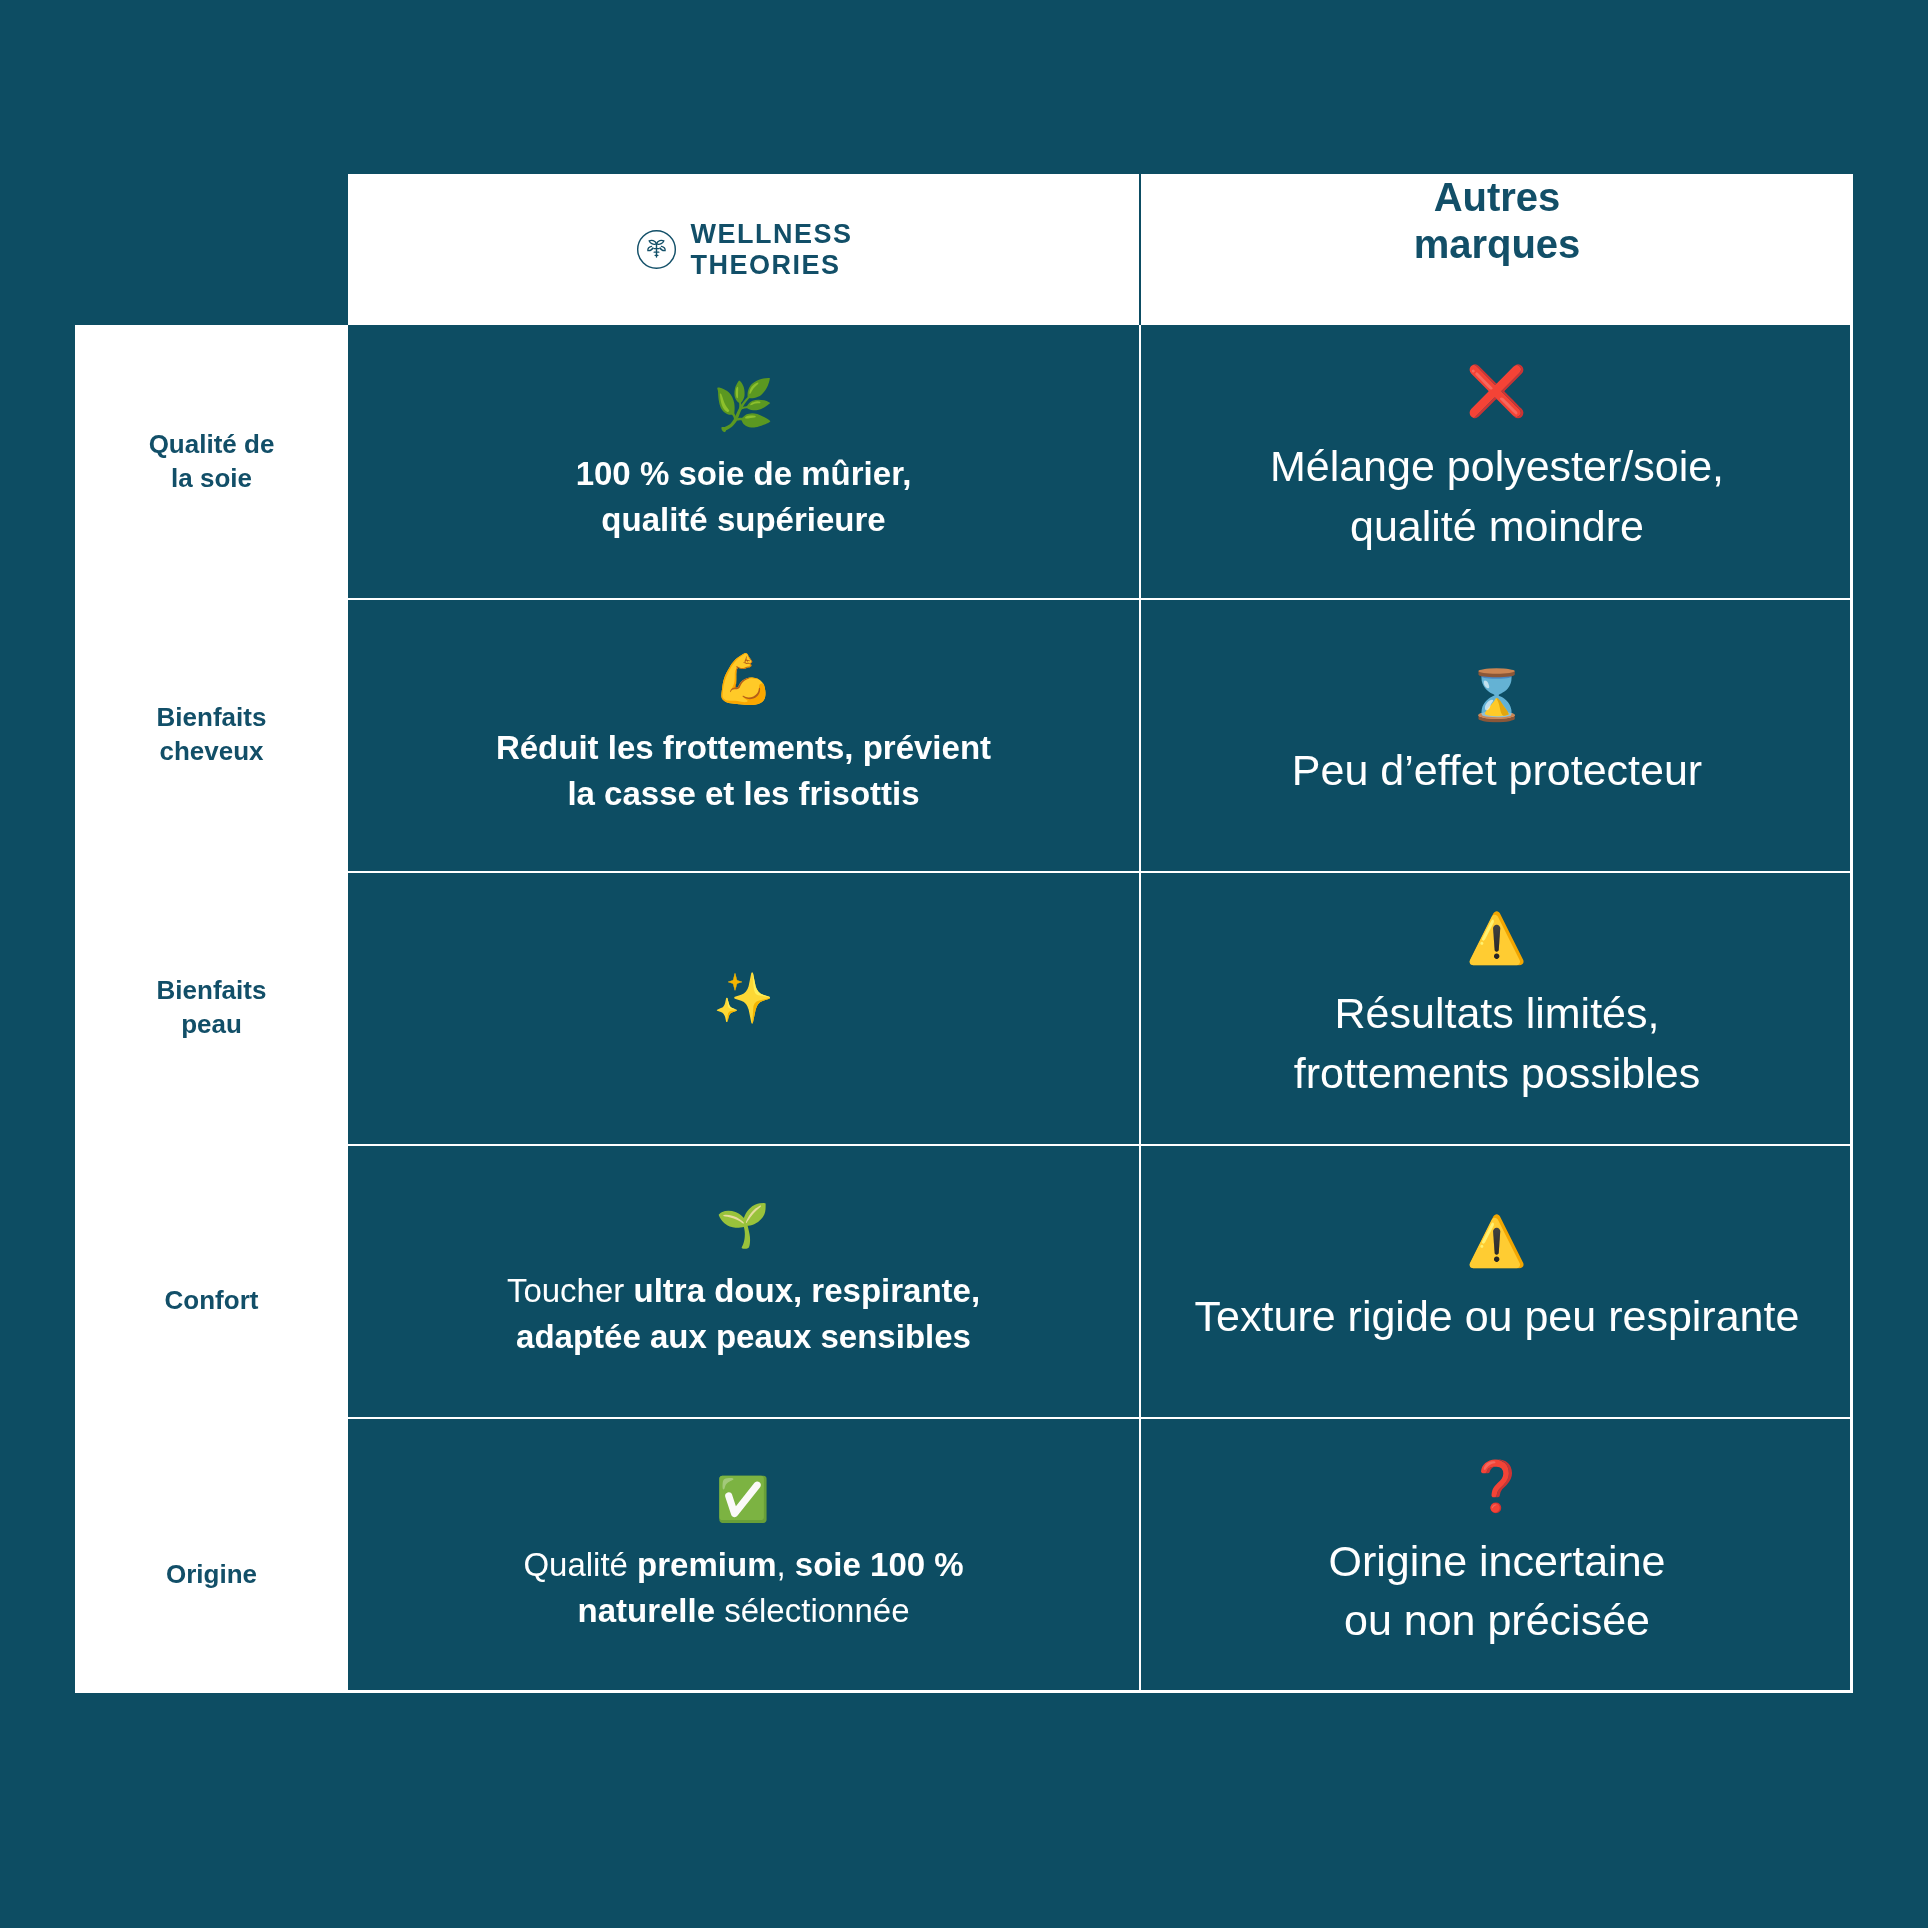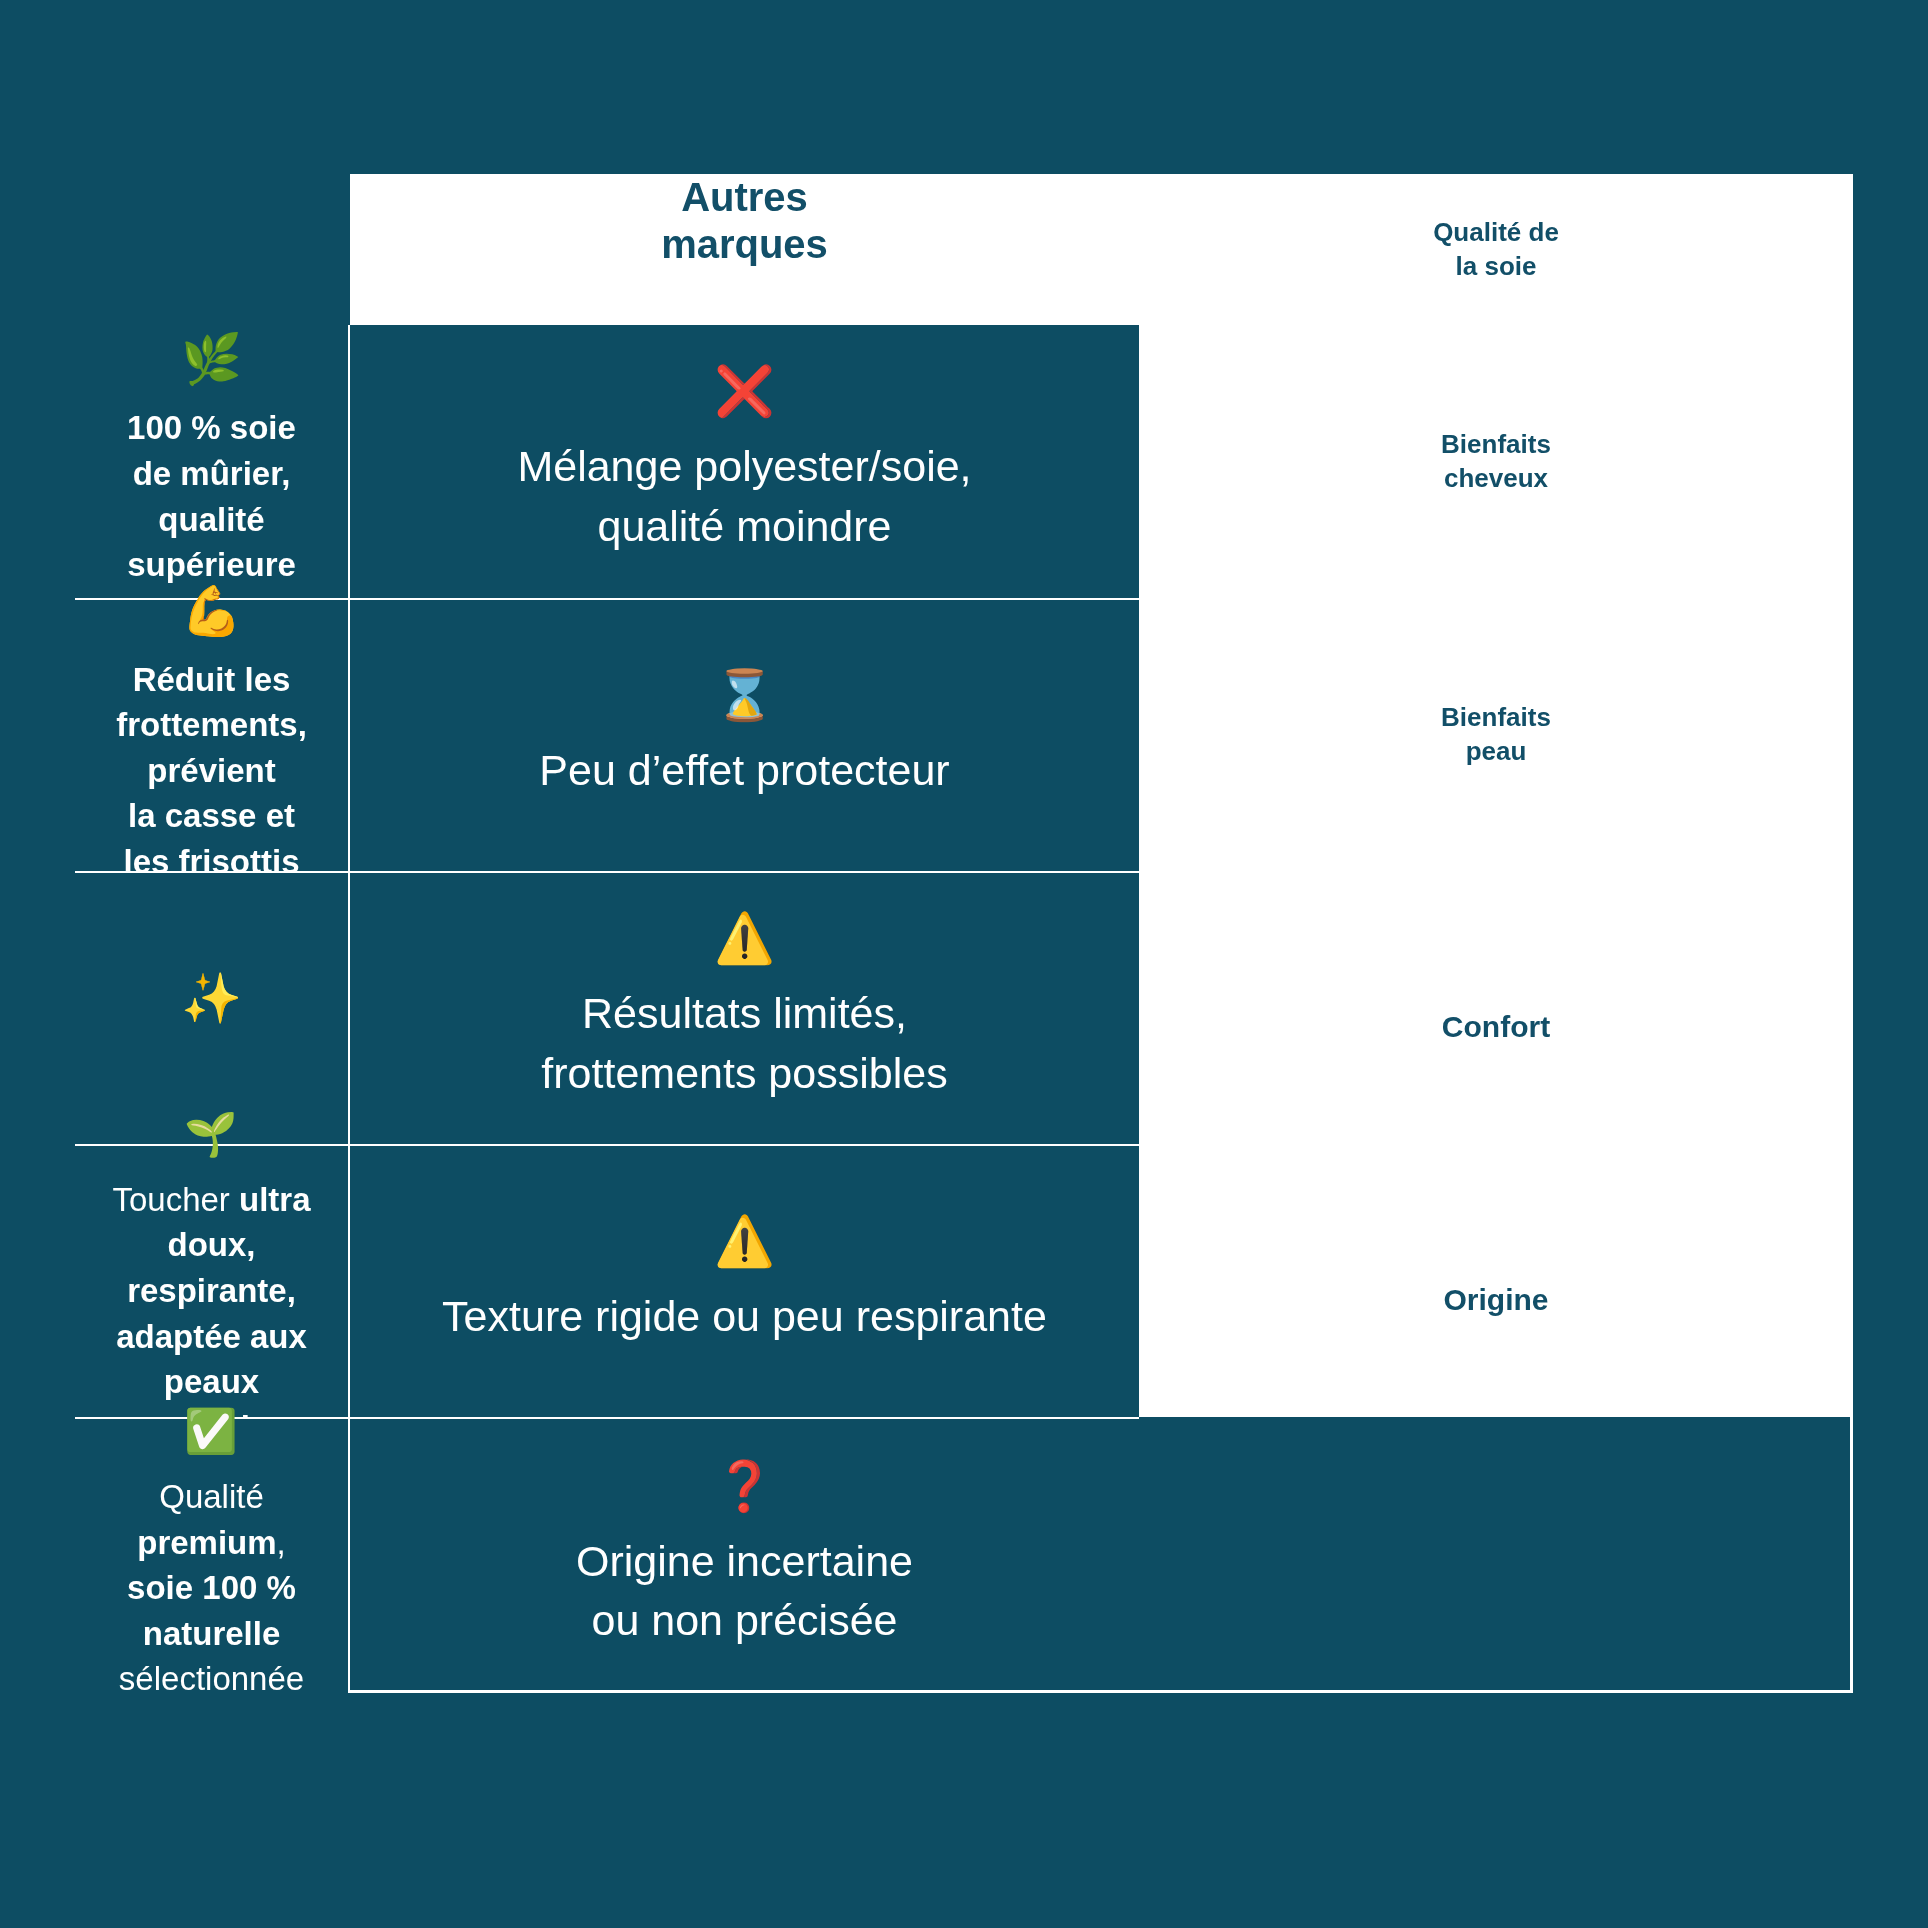--- a/index.html
+++ b/index.html
@@ -52,21 +52,21 @@
   .label-cell {
     background:#ffffff;
     display:flex; align-items:center; justify-content:center;
     padding:0 17px;
     text-align:center;
   }
   .label-text {
     color:#124f68; font-weight:bold;
     font-size:26px; line-height:1.28;
   }
-  .label-text.sm { font-size:30px;margin-top:40px; }
+  .label-text.sm { font-size:26px;margin-top:40px; }
 
   
   .content-cell {
     background:#0d4d63;
     display:flex; flex-direction:column;
     align-items:center; justify-content:center;
     padding:21px 32px;
     text-align:center;
   }
   .content-cell.col-a { border-top:2.8px solid #ffffff; }
@@ -101,20 +101,39 @@
   }
 </style>
 </head>
 <body>
 
 <div class="page">
   <div class="table">
 
     <div class="cell hdr-spacer"></div>
 
+    <div class="cell hdr-brand">
+      <div class="brand-lockup">
+        <span class="brand-mark">
+          <svg viewBox="0 0 48 48" width="43" height="43" aria-hidden="true">
+            <circle cx="24" cy="24" r="21" fill="none" stroke="#124f68" stroke-width="1.6"></circle>
+            <path d="M24 17.5c-1.6-3.1-5.4-4.6-8.1-3.1 1.1 2.7 4.3 4.4 7 3.7" fill="none" stroke="#124f68" stroke-width="1.5" stroke-linecap="round"></path>
+            <path d="M24 17.5c1.6-3.1 5.4-4.6 8.1-3.1-1.1 2.7-4.3 4.4-7 3.7" fill="none" stroke="#124f68" stroke-width="1.5" stroke-linecap="round"></path>
+            <path d="M18.5 20.5c-2.6.6-4.4 2.6-4.1 4.7 2.3.4 4.6-1 5.6-3" fill="none" stroke="#124f68" stroke-width="1.5" stroke-linecap="round"></path>
+            <path d="M29.5 20.5c2.6.6 4.4 2.6 4.1 4.7-2.3.4-4.6-1-5.6-3" fill="none" stroke="#124f68" stroke-width="1.5" stroke-linecap="round"></path>
+            <path d="M24 18.5v14" stroke="#124f68" stroke-width="1.6" stroke-linecap="round"></path>
+            <path d="M21 23h6M21.4 27h5.2M22.4 30.5h3.2" stroke="#124f68" stroke-width="1.5" stroke-linecap="round"></path>
+          </svg>
+        </span>
+        <span class="brand-words">
+          <span>WELLNESS</span><br>
+          <span>THEORIES</span>
+        </span>
+      </div>
+    </div>
 
     <div class="cell hdr-other">
       <div class="hdr-other-text">
         <span>Autres</span><br>
         <span>marques</span>
       </div>
     </div>
 
     <div class="cell label-cell">
       <div class="label-text">

